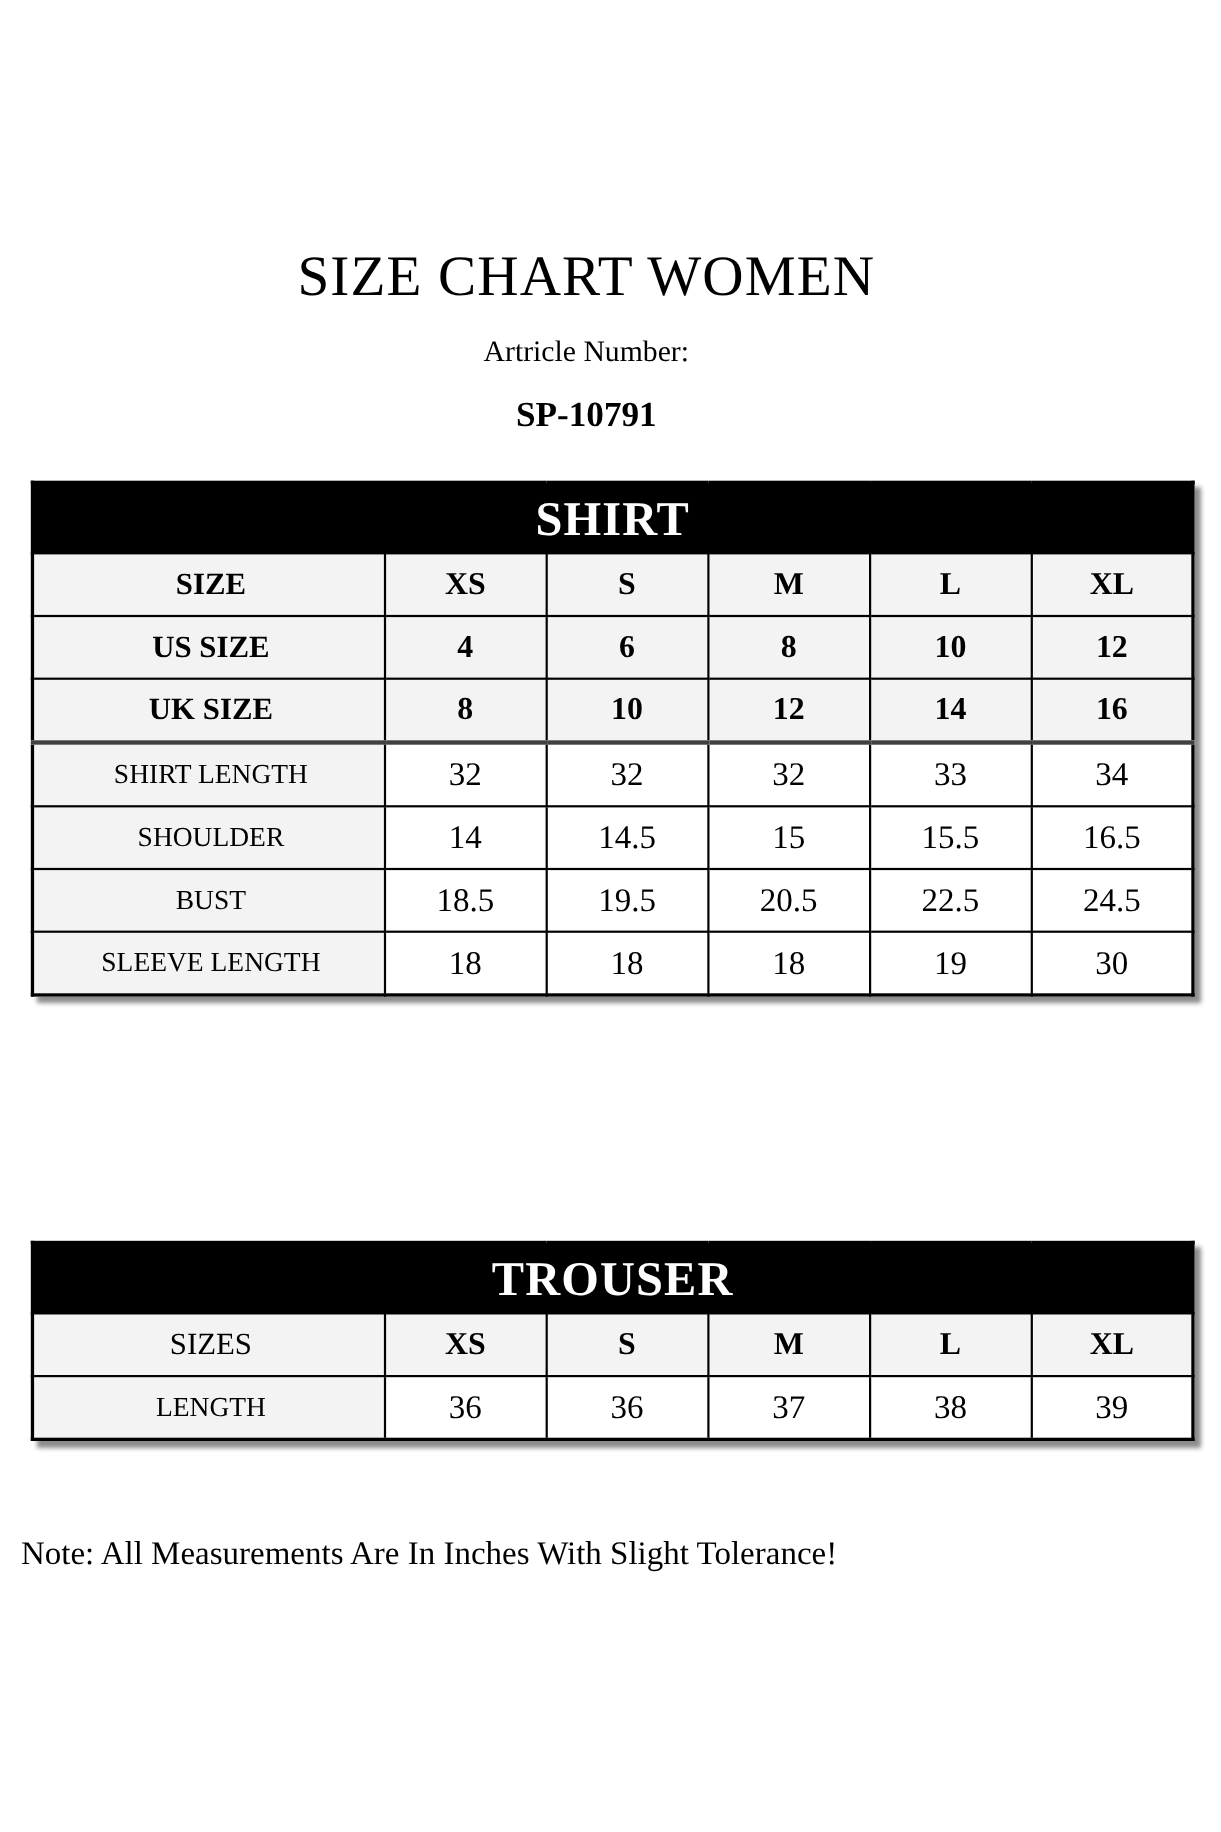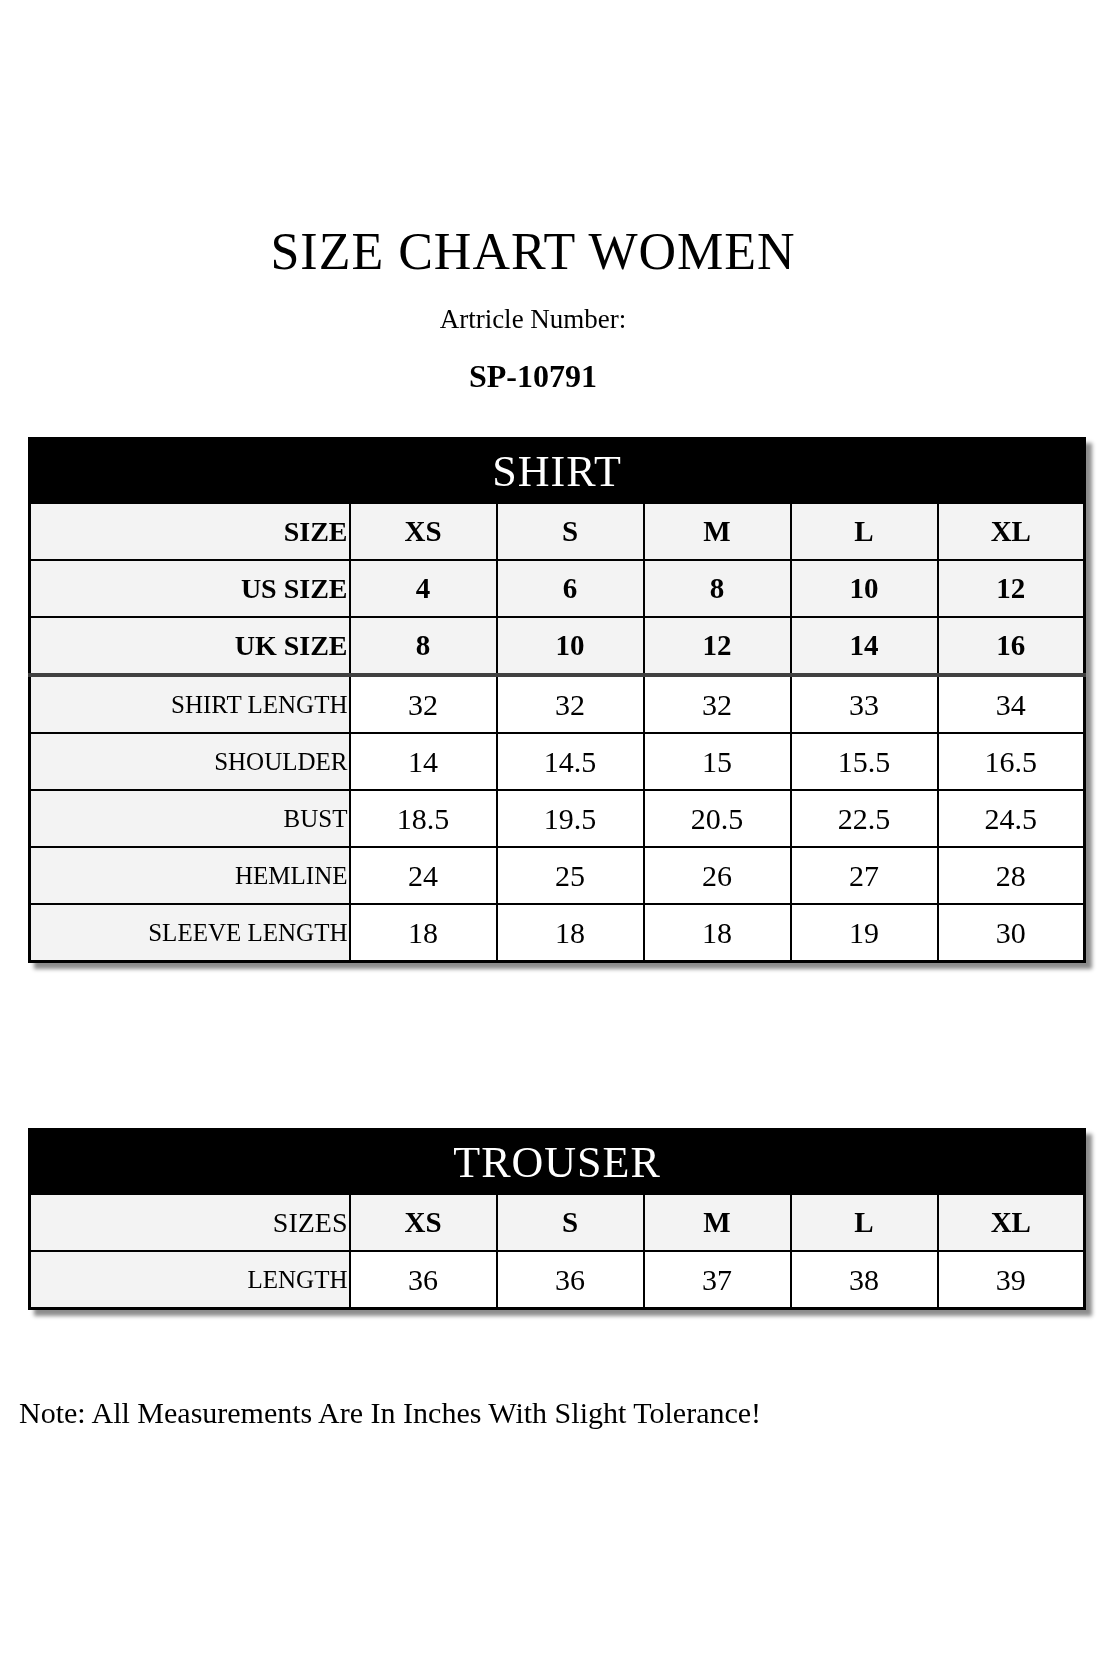--- a/index.html
+++ b/index.html
@@ -18,29 +18,29 @@
     border-collapse: collapse; table-layout: fixed;
     border: 3px solid #000;
     background: #fff;
     box-shadow: 6px 6px 4px rgba(0,0,0,0.45);
   }
   .shirt-table { top: 437px; }
   .trouser-table { top: 1128px; }
 
   .size-table th.band {
     background: #000; color: #fff; height: 60px;
-    font-size: 44px; font-weight: normal; letter-spacing: 1px;
+    font-size: 44px; font-weight: bold; letter-spacing: 1px;
   }
   .size-table td {
     border: 2px solid #000; height: 53px;
     font-size: 30px; text-align: center; vertical-align: middle;
     background: #ffffff; overflow: hidden; white-space: nowrap;
   }
   .size-table td.label {
-    text-align: right; padding-left: 5px; font-size: 25px;
+    text-align: center; padding-left: 5px; font-size: 25px;
     background: #f3f3f3;
   }
   .size-table tr.em td { background: #f3f3f3; font-weight: bold; }
   .size-table tr.em td.label { font-size: 28px; }
   .size-table tr.em td.val { font-size: 29px; font-family: Liberation Serif, serif; }
   .size-table tr.plain-label td.label { font-weight: normal; font-size: 28px; }
   .size-table tr.thick-top td { border-top: 4px solid #404040; }
 
   .note-line { position: absolute; left: 19px; top: 1396px; font-size: 30px; }
 
@@ -109,28 +109,20 @@
   </tr>
   <tr>
     <td class="label">BUST</td>
     <td>18.5</td>
     <td>19.5</td>
     <td>20.5</td>
     <td>22.5</td>
     <td>24.5</td>
   </tr>
   <tr>
-    <td class="label">HEMLINE</td>
-    <td>24</td>
-    <td>25</td>
-    <td>26</td>
-    <td>27</td>
-    <td>28</td>
-  </tr>
-  <tr>
     <td class="label">SLEEVE LENGTH</td>
     <td>18</td>
     <td>18</td>
     <td>18</td>
     <td>19</td>
     <td>30</td>
   </tr>
 </tbody>
   </table>
 

